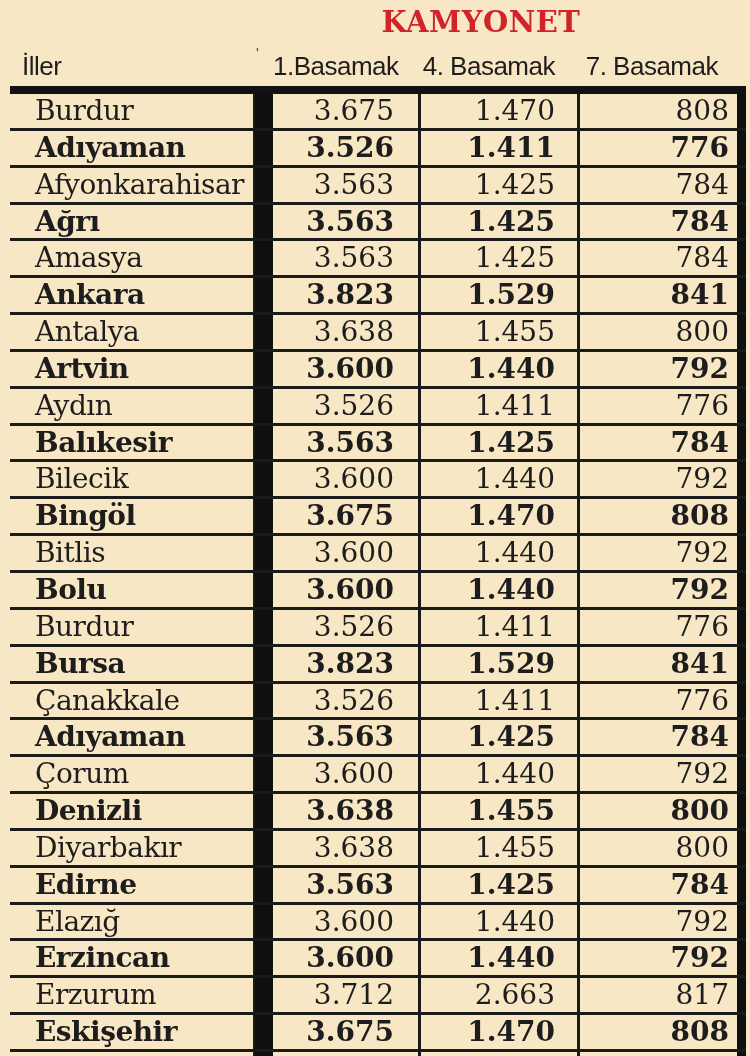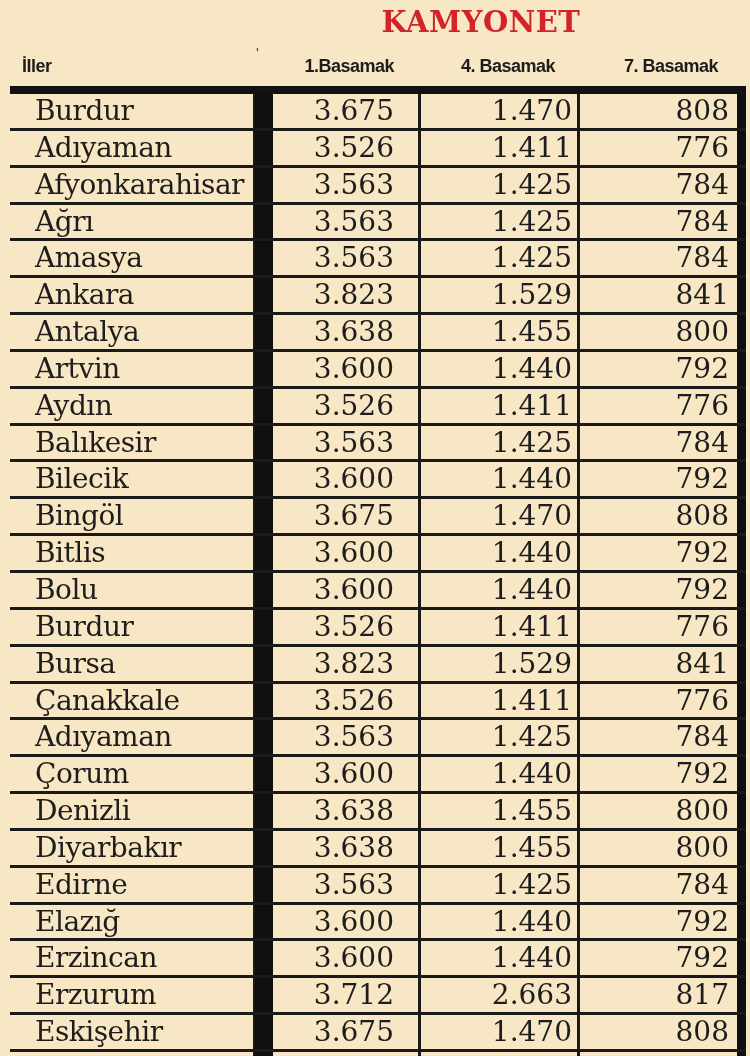--- a/index.html
+++ b/index.html
@@ -28,22 +28,22 @@
     display:grid;
     grid-template-columns:245px 18px 145px 159px 169px;
     margin-left:10px;
     width:736px;
     box-sizing:border-box;
   }
   
   .header-row{
     height:44px;
     font-family:"Liberation Sans", sans-serif;
-    font-weight:700;
-    font-size:18px;
+    font-weight:400;
+    font-size:26px;
     letter-spacing:-0.5px;
   }
   .header-row .hcell{line-height:48px;white-space:nowrap;}
   .hcell.prov{padding-left:12px;text-align:left;}
   .hcell.num1{text-align:right;padding-right:24px;}
   .hcell.num2{text-align:right;padding-right:22px;}
   .hcell.num3{text-align:right;padding-right:28px;}
   .stray-mark{
     position:absolute;left:256px;top:44px;
     font-size:15px;color:#4a4a4a;
@@ -56,35 +56,35 @@
     background:#121212;
   }
   
   .row{
     height:36.85px;
     box-sizing:border-box;
     border-bottom:3px solid #1a1a1a;
     font-size:28px;
     line-height:33px;
   }
-  .row.bold{font-weight:400;}
+  .row.bold{font-weight:700;}
   .row .cell{
     box-sizing:border-box;
     overflow:hidden;
     white-space:nowrap;
   }
   .cell.prov{
     padding-left:25px;
     border-right:2px solid #1a1a1a;
     letter-spacing:-0.5px;
   }
   .cell.barcell{background:#0f0f0f;}
   .cell.num{text-align:right;}
   .cell.n1{padding-right:24px;}
-  .cell.n2{padding-right:5px;border-left:3px solid #1a1a1a;}
+  .cell.n2{padding-right:22px;border-left:3px solid #1a1a1a;}
   .cell.n3{padding-right:8px;border-left:3px solid #1a1a1a;border-right:9px solid #0f0f0f;}
   
   .row.filler{height:14px;border-bottom:none;}
 </style>
 </head>
 <body>
 
 <div class="page">
 
   <div class="title">KAMYONET</div>

